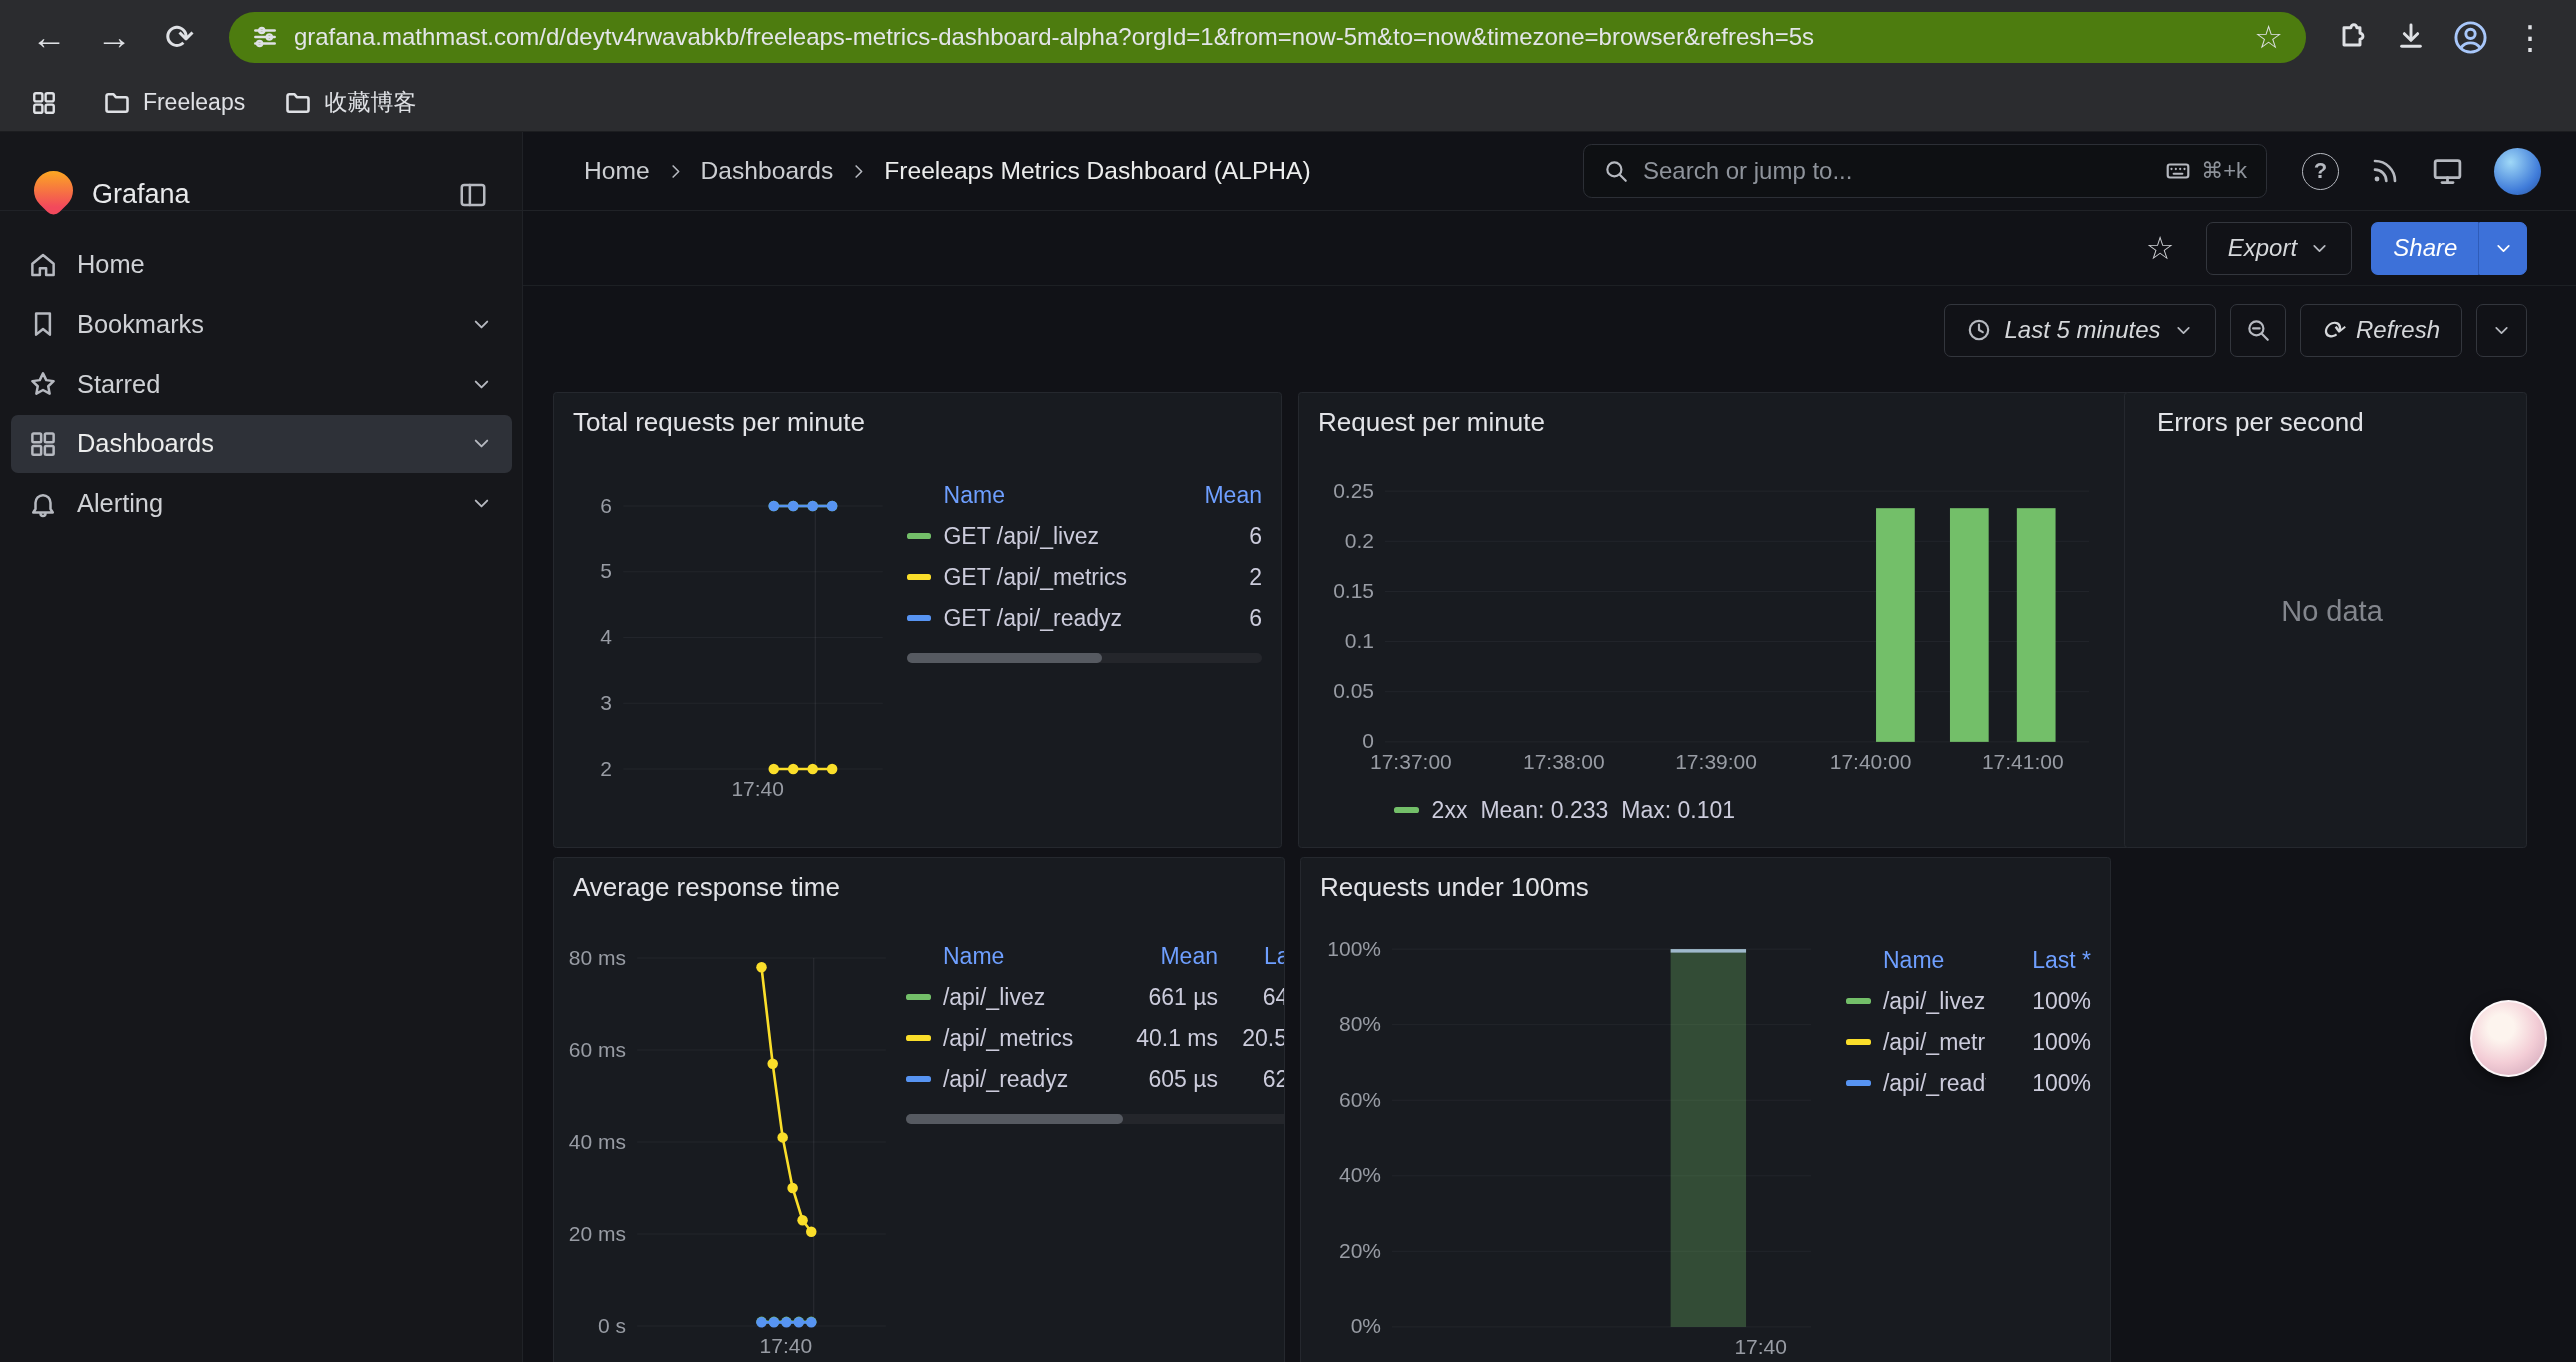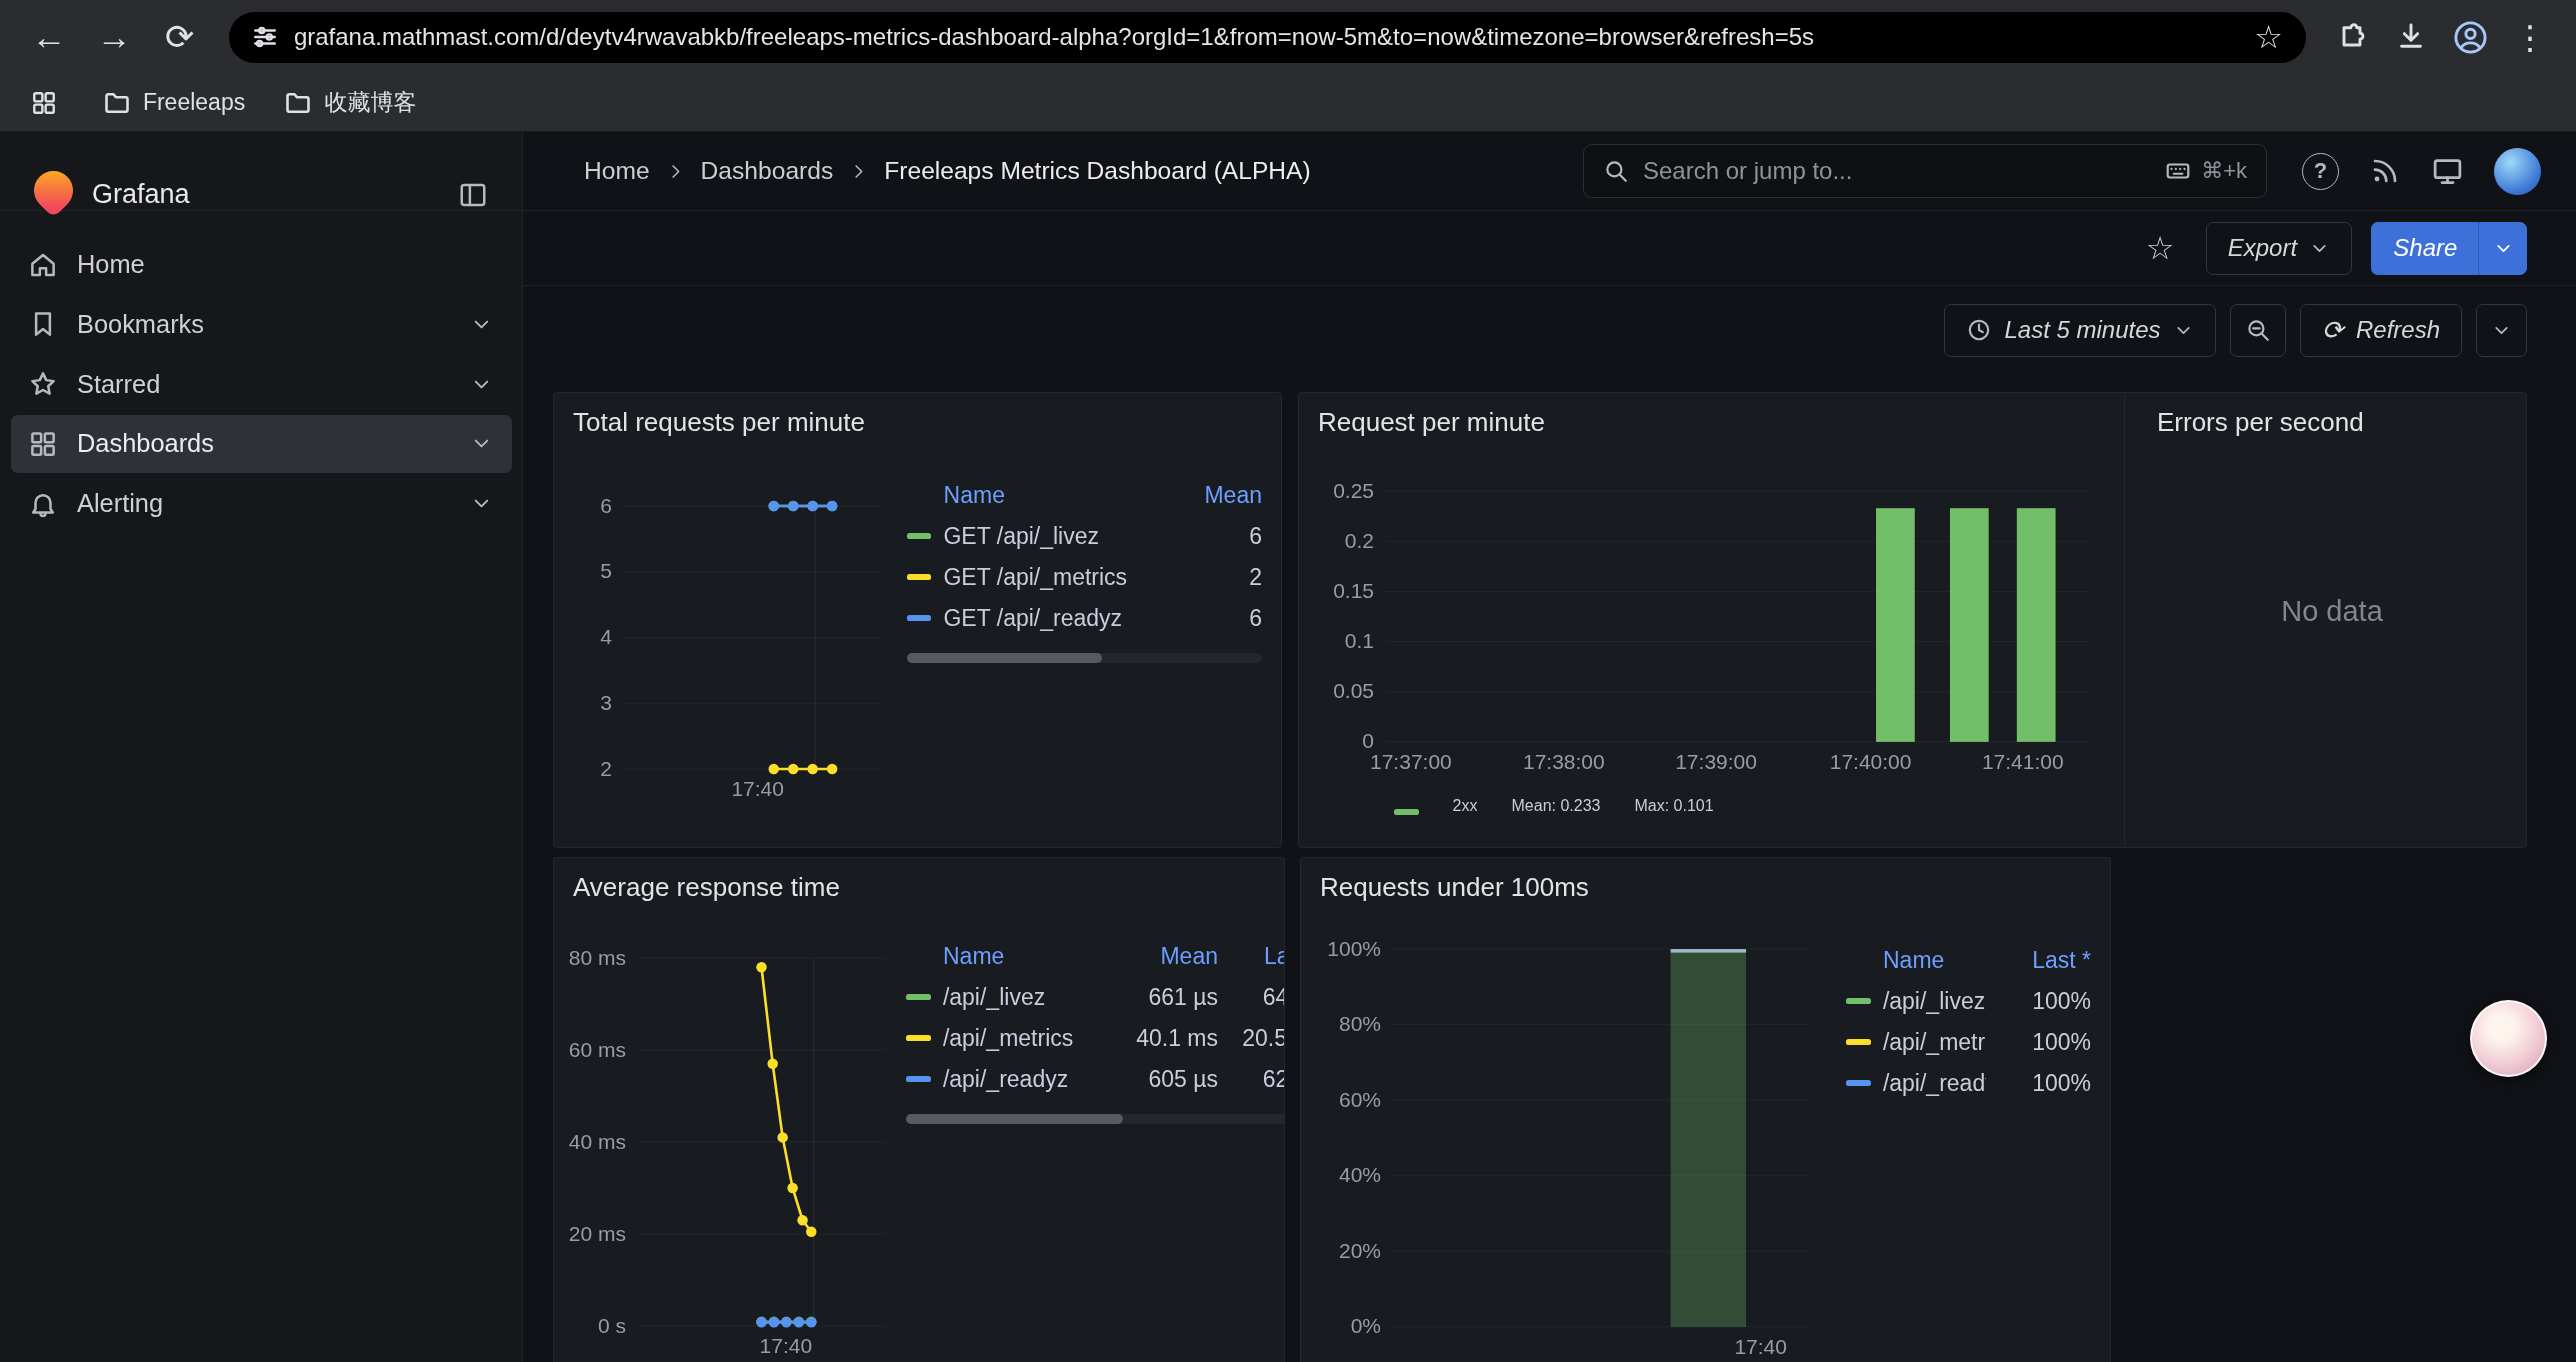--- a/index.html
+++ b/index.html
@@ -4,21 +4,21 @@
 <style>
   * { margin:0; padding:0; box-sizing:border-box; }
   html,body { width:2576px; height:1363px; overflow:hidden; background:#111217;
     font-family:"Liberation Sans","DejaVu Sans",sans-serif; }
   .screen { position:relative; width:2576px; height:1363px; overflow:hidden; }
 
   
   .chrome-toolbar { height:74px; background:#2b2c2f; display:flex; align-items:center; padding:0 19px; gap:5.3px; }
   .nav-btn { width:60px; height:60px; border-radius:50%; display:flex; align-items:center; justify-content:center;
     color:#dfe1e5; font-size:35px; flex:none; }
-  .url-pill { flex:1; min-width:0; height:51px; background:#000000; border-radius:25.4px; display:flex; align-items:center;
+  .url-pill { flex:1; min-width:0; height:51px; background:#4d7c0f; border-radius:25.4px; display:flex; align-items:center;
     padding:0 23px; margin:0 14px; gap:16px; }
   .url-text { flex:1; min-width:0; color:#e3e5e8; font-size:24px; white-space:nowrap; overflow:hidden; text-overflow:ellipsis; }
   .pill-icon { color:#bdc1c6; display:flex; align-items:center; flex:none; }
   .tb-icon { width:54px; height:54px; display:flex; align-items:center; justify-content:center; color:#dfe1e5;
     font-size:30px; flex:none; }
   .bookmarks-bar { height:58px; background:#2b2c2f; display:flex; align-items:center; padding:0 24.6px; gap:39px;
     border-bottom:0.9px solid #1c1d20; }
   .bm-item { display:flex; align-items:center; gap:12.3px; color:#dfe1e5; font-size:23px; }
 
   
@@ -84,21 +84,21 @@
   .lg-thumb { position:absolute; left:0; top:0; height:100%; width:55%; background:#565a61; border-radius:5.3px; }
 
   
   .panel.p1 { left:30px; top:0; width:729px; height:456px; }
   .p1 .chartwrap { width:309px; flex:none; grid-template-columns:39px 1fr; grid-template-rows:263px 35px; margin-top:61px; }
   .p1 .legend { flex:1; margin-left:24.6px; margin-top:30px; }
   .p1 .lg-val { width:79px; }
 
   .panel.p2 { left:775px; top:0; width:883px; height:456px; }
   .p2 .chartwrap { flex:1; grid-template-columns:56px 1fr; grid-template-rows:251px 39px; margin-top:46px; }
-  .p2-legend { display:flex; align-items:flex-end; gap:34px; margin:16px 0 0 95px; font-size:16px; color:#ccccdc; }
+  .p2-legend { display:flex; align-items:center; gap:13px; margin:16px 0 0 95px; font-size:23px; color:#ccccdc; }
 
   .panel.p3 { left:1601px; top:0; width:403px; height:456px;padding-left:13px; }
   .nodata { display:flex; align-items:center; justify-content:center; height:333px; color:#83868d; font-size:29px; }
 
   .panel.p4 { left:30px; top:465px; width:732px; height:526px; }
   .p4 .chartwrap { width:312px; flex:none; grid-template-columns:53px 1fr; grid-template-rows:368px 35px; margin-top:48px; }
   .p4 .legend { width:395px; flex:none; margin-left:21px; margin-top:26px; }
   .p4 .lg-val.mean { width:110px; }
   .p4 .lg-val.last { width:83px; }
 

